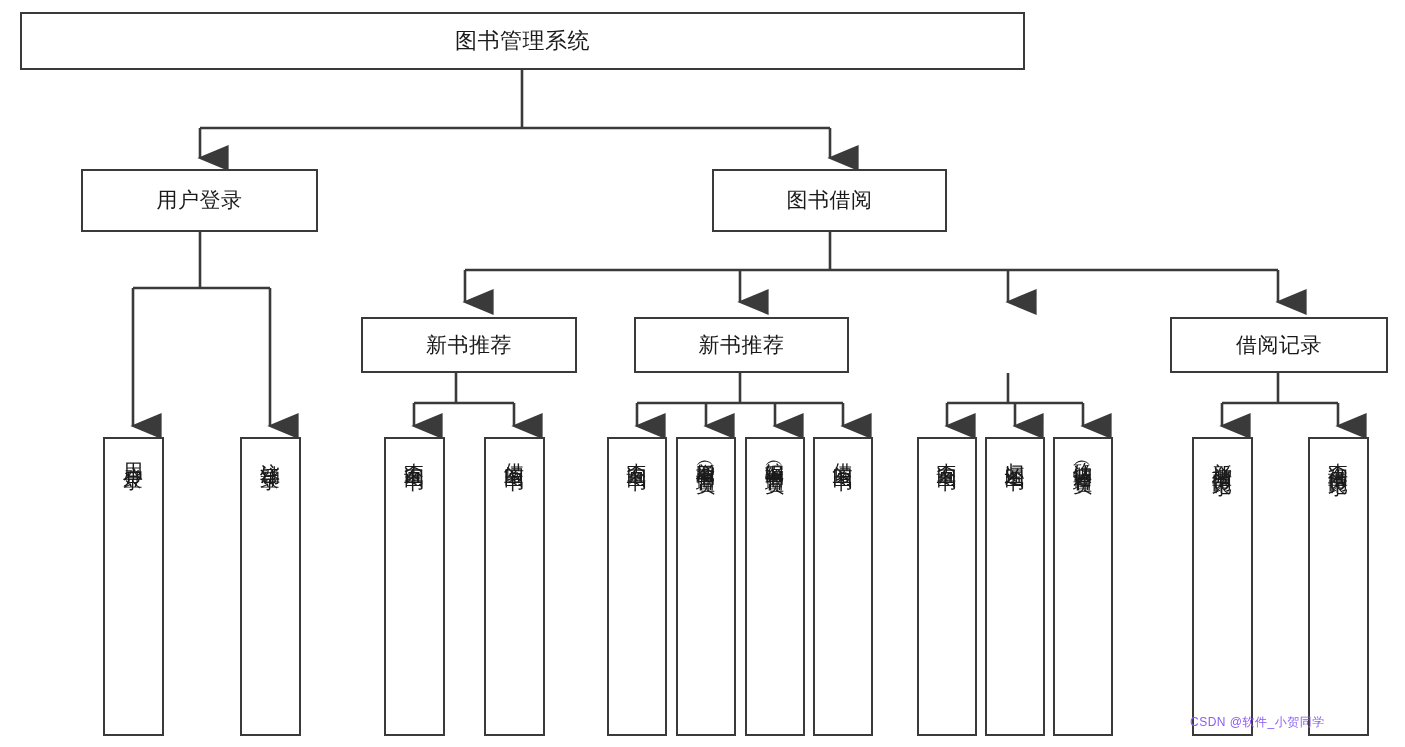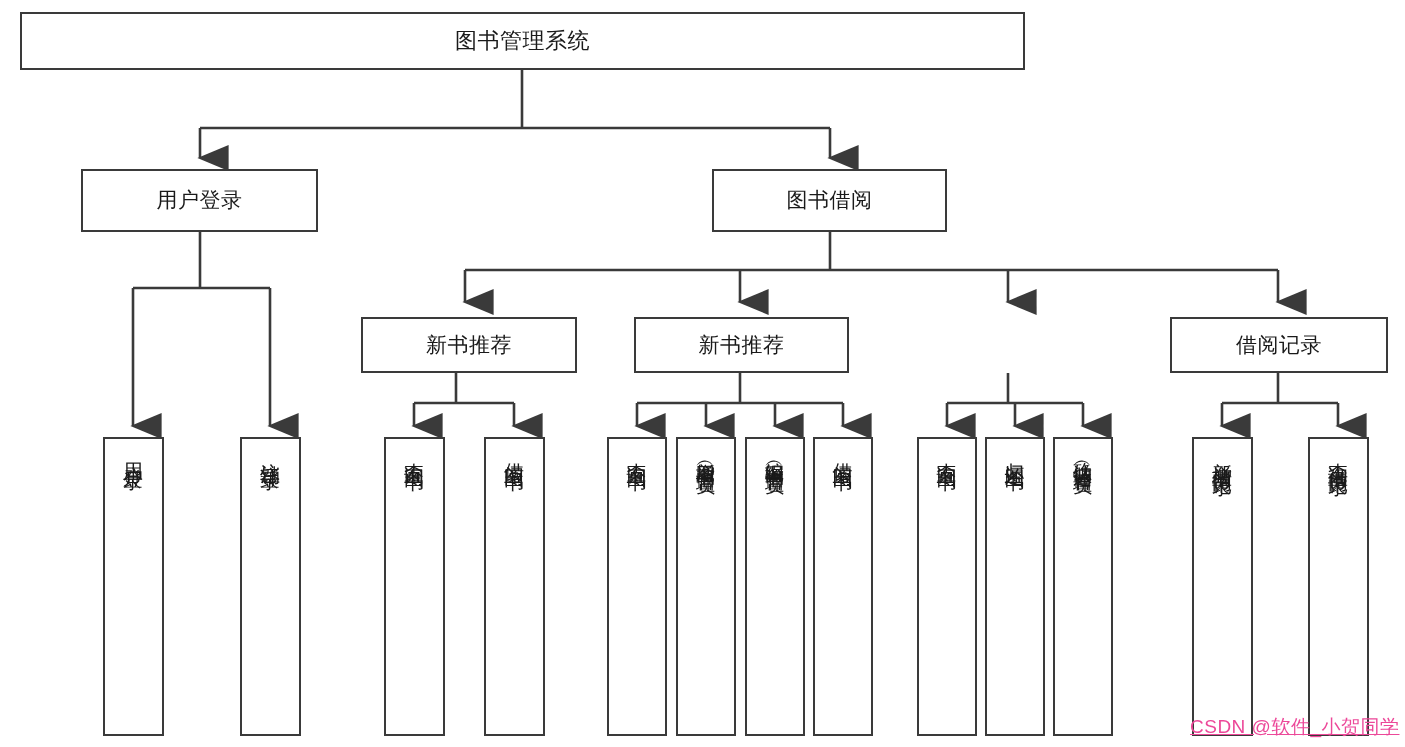--- a/index.html
+++ b/index.html
@@ -62,25 +62,24 @@
     line-height: 1;
   }
   .node.vert.tall .lbl {
     font-size: 19px;
     letter-spacing: 2px;
   }
   .watermark {
     position: absolute;
     left: 1190px;
     top: 714px;
-    font-size: 19px;
-    color: #ec4899;
+    font-size: 12px;
+    color: #8b5cf6;
     white-space: nowrap;
     letter-spacing: 0.5px;
-    text-decoration: underline;
   }
 </style>
 </head>
 <body>
 
 <div id="canvas">
 
   <svg class="wires" viewBox="0 0 1405 747" xmlns="http://www.w3.org/2000/svg">
     <defs>
       <marker id="arrow" viewBox="0 0 10 12" refX="5" refY="11" markerWidth="10" markerHeight="12" orient="auto-start-reverse">

